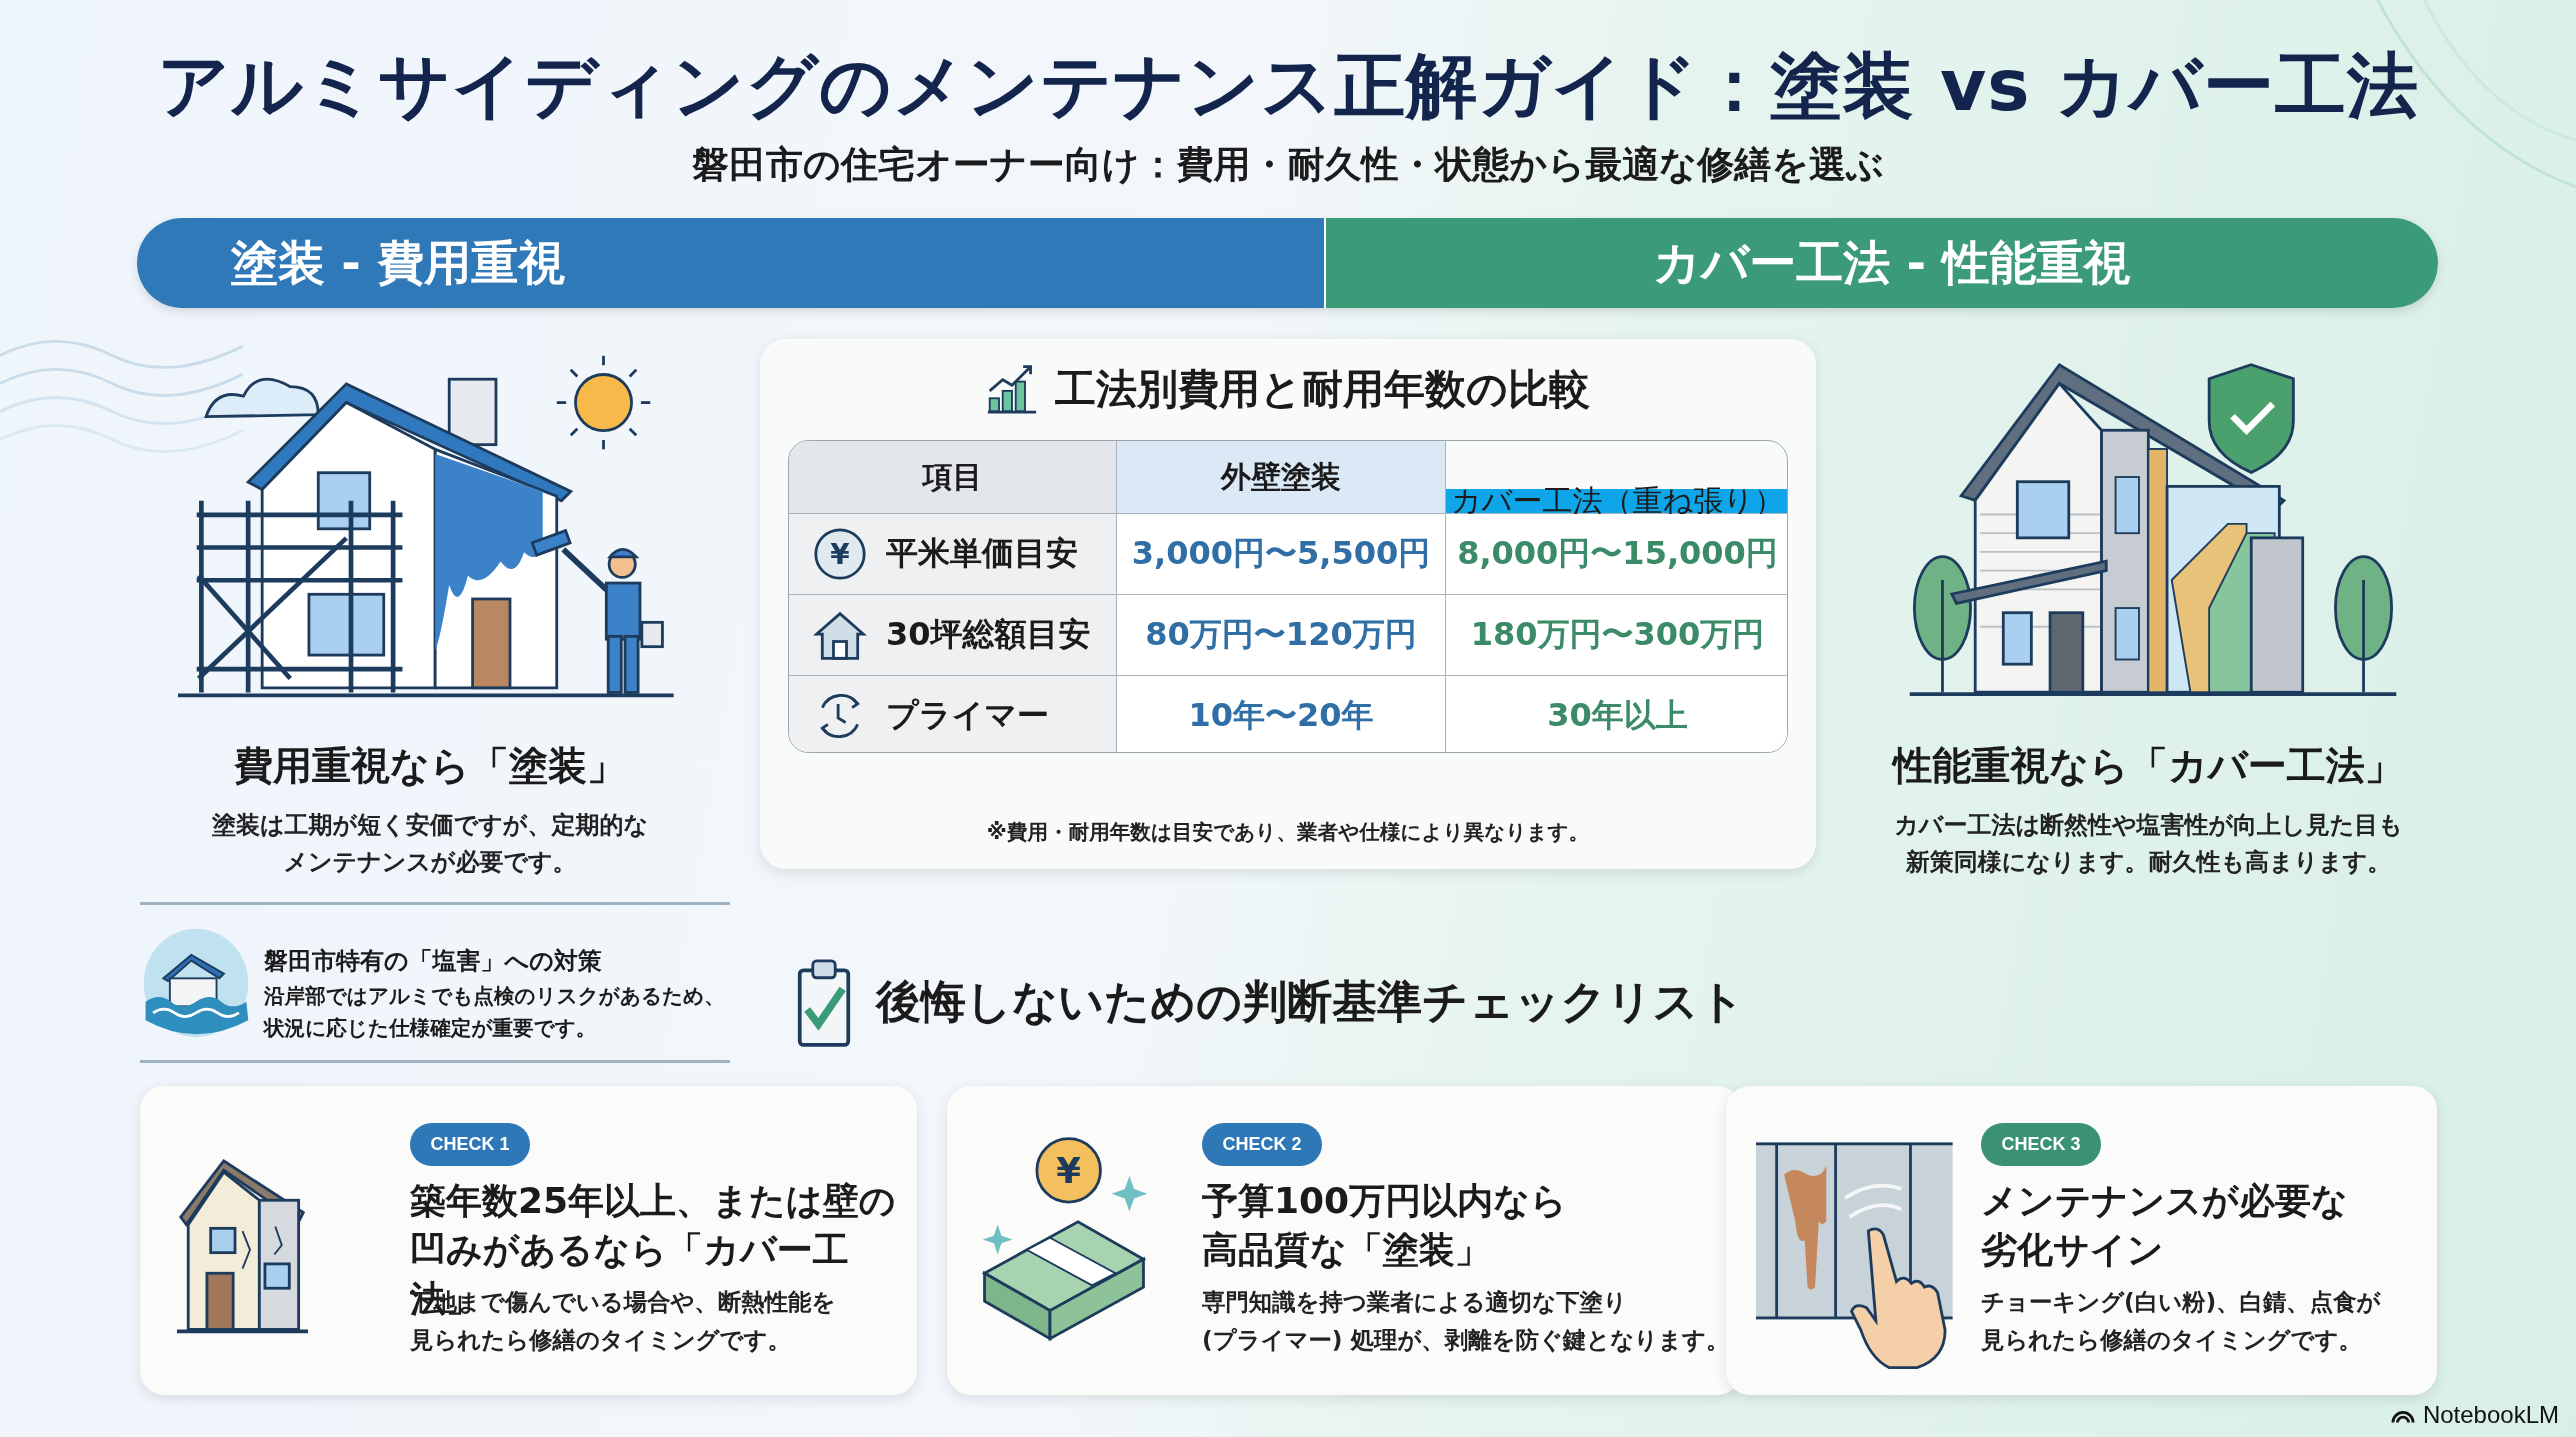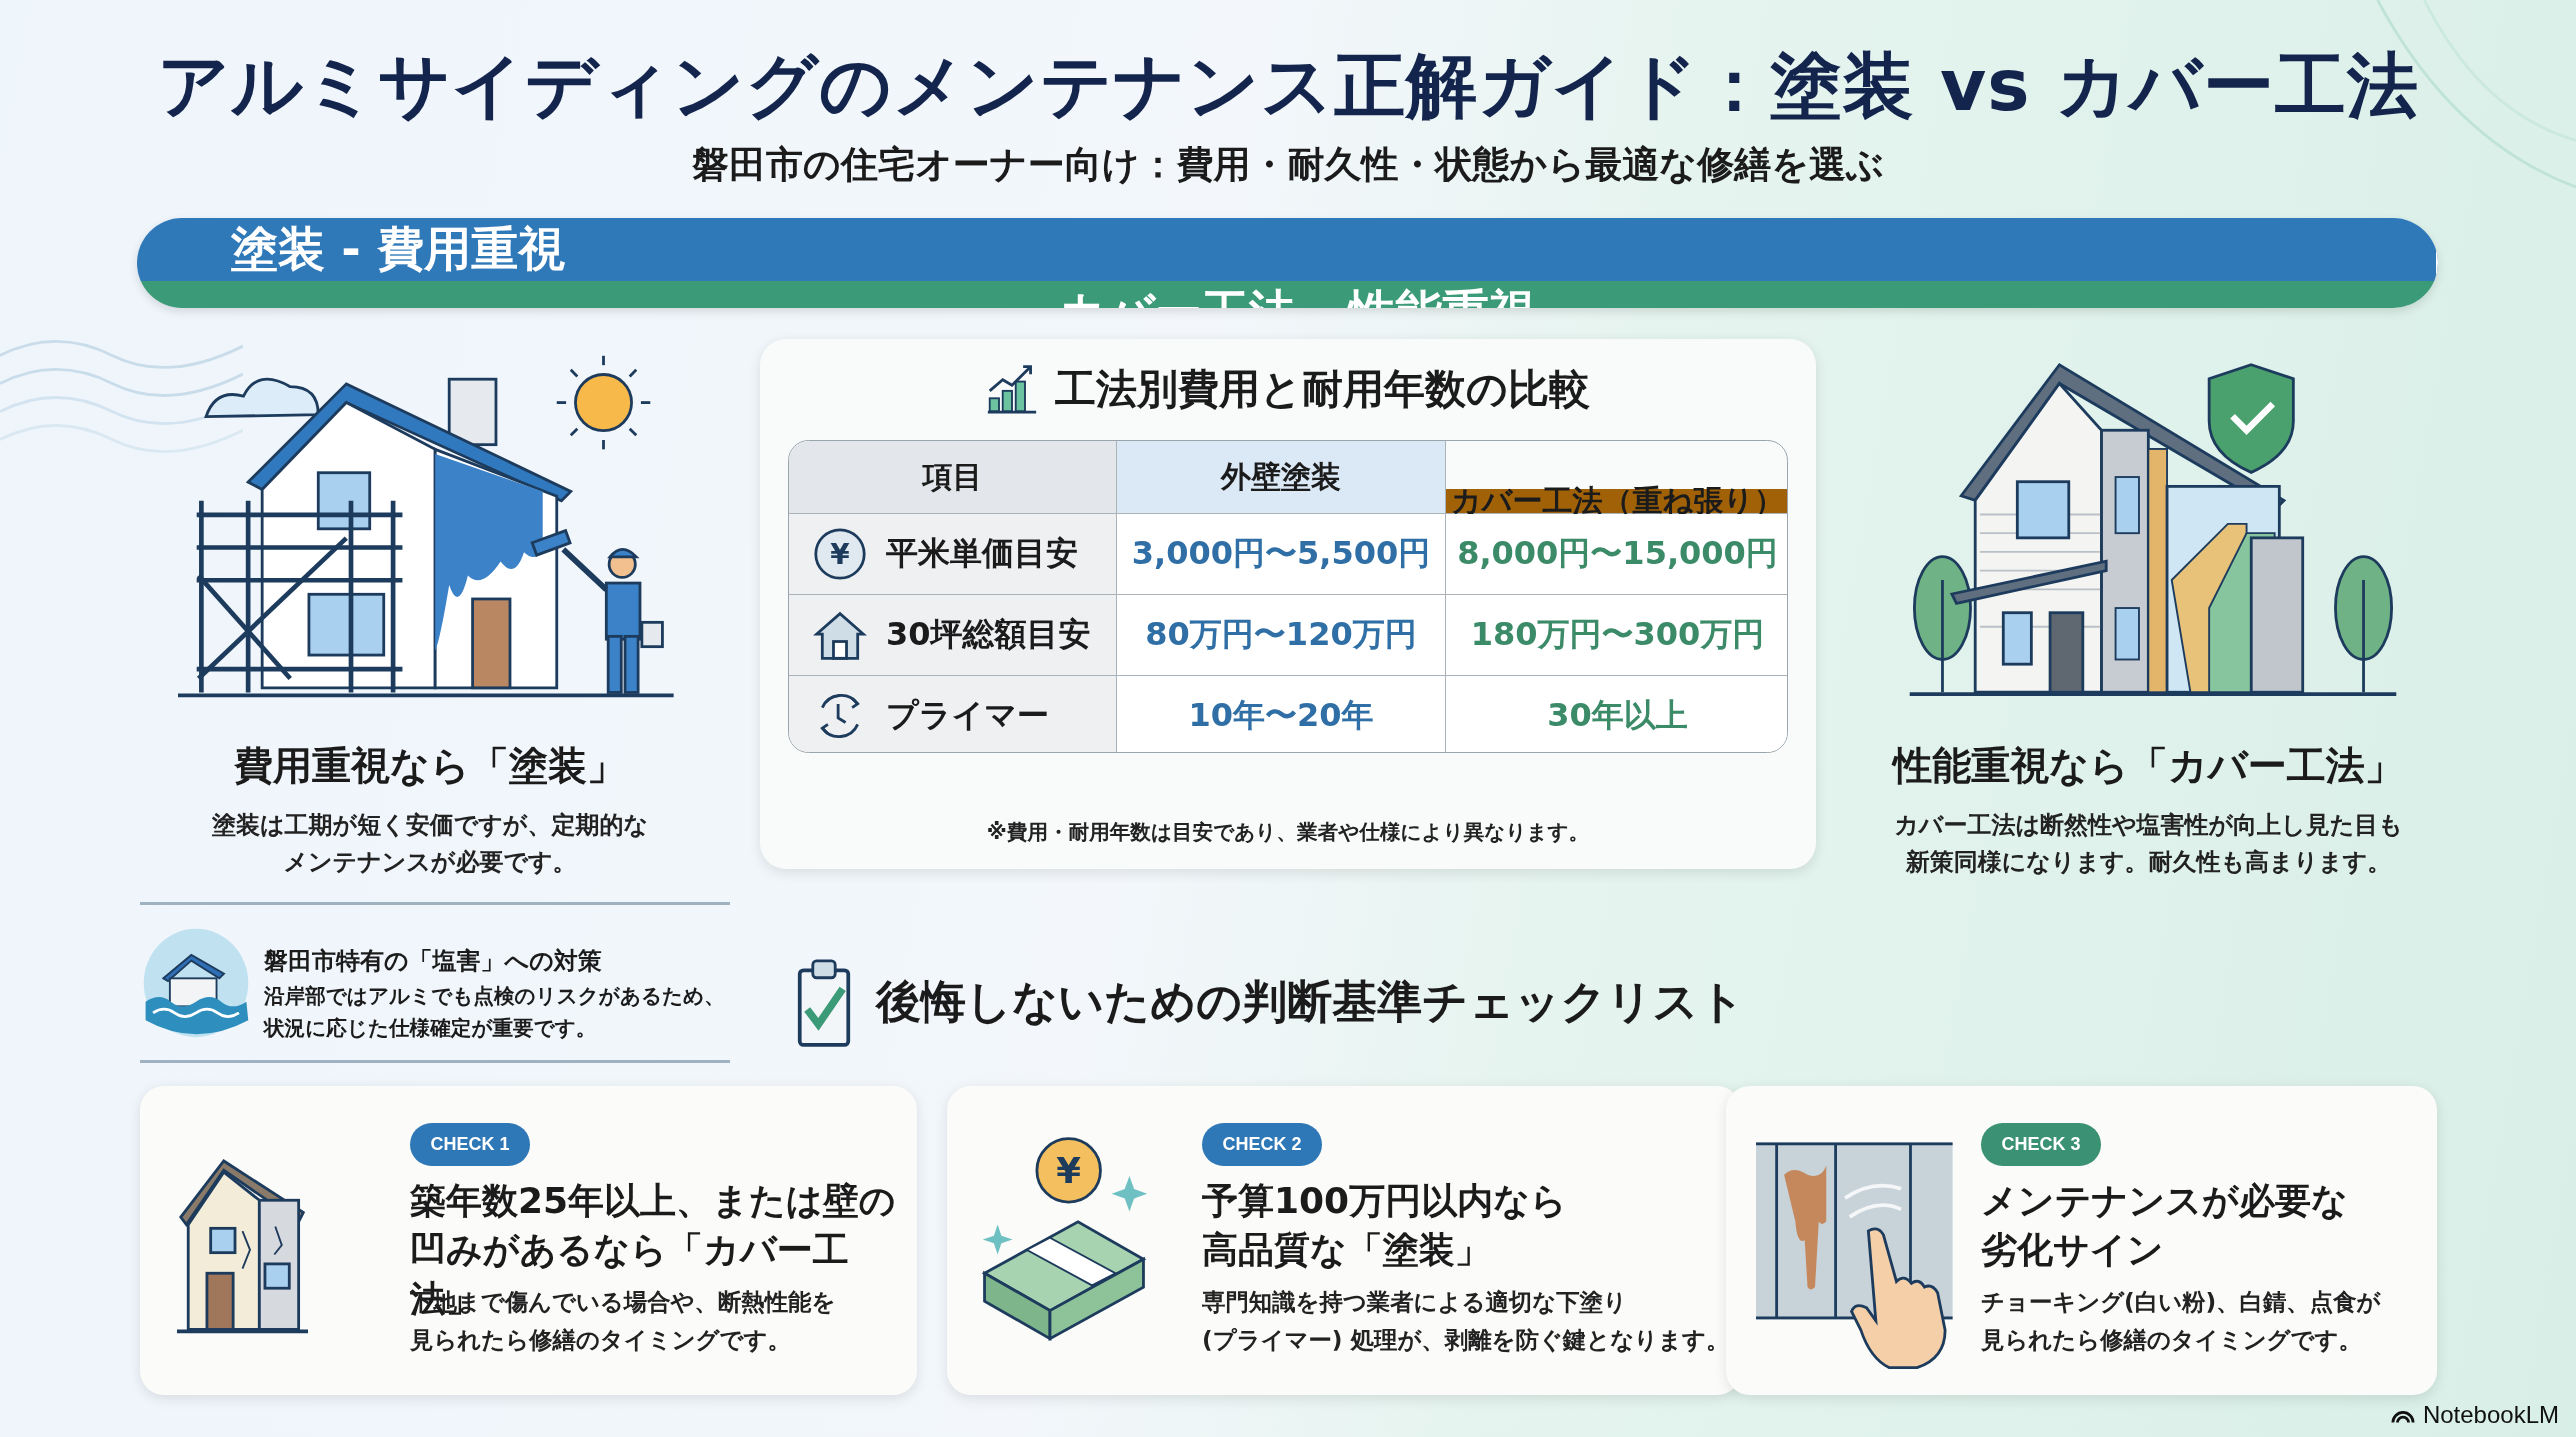--- a/index.html
+++ b/index.html
@@ -16,21 +16,20 @@
     font-size: 71px; font-weight: bold; color: #14254d; letter-spacing: 0.9px;
   }
   .subtitle {
     position: absolute; left: 0; right: 0; top: 140px; text-align: center;
     font-size: 37px; font-weight: bold; color: #1b1b1b;
   }
   .banner {
     position: absolute; left: 137px; top: 218px; width: 2301px; height: 90px;
     border-radius: 45px; display: flex; overflow: hidden;
     box-shadow: 0 3.7px 9.4px rgba(0,0,0,0.12);
-    flex-direction: column;
   }
   .banner .half { flex: 1; display: flex; align-items: center; font-size: 47px; font-weight: bold; color: #fff; }
   .banner .left { background: #3079b9; padding-left: 94px; border-right: 2.8px solid #fff; }
   .banner .right { background: #3b9a77; justify-content: center; padding-left: 20px; }
 
   .illus { position: absolute; }
   .side-title { position: absolute; font-size: 39px; font-weight: bold; text-align: center; color: #1b1b1b; }
   .side-desc { position: absolute; font-size: 24px; font-weight: bold; text-align: center; line-height: 37px; color: #222; }
 
   .table-card {
@@ -44,21 +43,21 @@
   .cmp-table {
     position: absolute; left: 28px; top: 101px; width: 1000px; height: 313px;
     border: 1.9px solid #9aa5ad; border-radius: 20.6px; overflow: hidden;
     display: grid; grid-template-columns: 328px 329px 343px; grid-template-rows: 73px 81px 81px 79px;
   }
   .cmp-table > div { display: flex; align-items: center; justify-content: center; border-right: 1.9px solid #aab3ba; border-bottom: 1.9px solid #aab3ba; }
   .cmp-table > div:nth-child(3n) { border-right: none; }
   .cmp-table > div.last { border-bottom: none; }
   .h-item { background: #e3e6ea; font-size: 30px; font-weight: bold; }
   .h-paint { background: #dbe9f6; font-size: 30px; font-weight: bold; }
-  .h-cover { background: #a16207; font-size: 30px; font-weight: bold; margin-top: 48px; }
+  .h-cover { background: #0ea5e9; font-size: 30px; font-weight: normal; margin-top: 48px; }
   .row-label { background: #eef0f2; justify-content: flex-start !important; padding-left: 24px; gap: 19px; font-size: 32px; font-weight: bold; }
   .val-paint { font-size: 32px; font-weight: bold; color: #2f6fa5; background: #fff; }
   .val-cover { font-size: 32px; font-weight: bold; color: #3b8a68; background: #fff; }
   .table-note { position: absolute; left: 0; right: 0; top: 479px; text-align: center; font-size: 20.6px; font-weight: bold; color: #222; }
 
   .divider { position: absolute; left: 140px; width: 590px; height: 2.8px; background: #9eb2c2; }
   .salt-title { position: absolute; left: 264px; top: 945px; font-size: 24px; font-weight: bold; }
   .salt-desc { position: absolute; left: 264px; top: 981px; font-size: 20.6px; font-weight: bold; line-height: 30px; }
 
   .check-head { position: absolute; left: 796px; top: 955px; display: flex; align-items: center; gap: 24px; font-size: 45px; font-weight: bold; }

